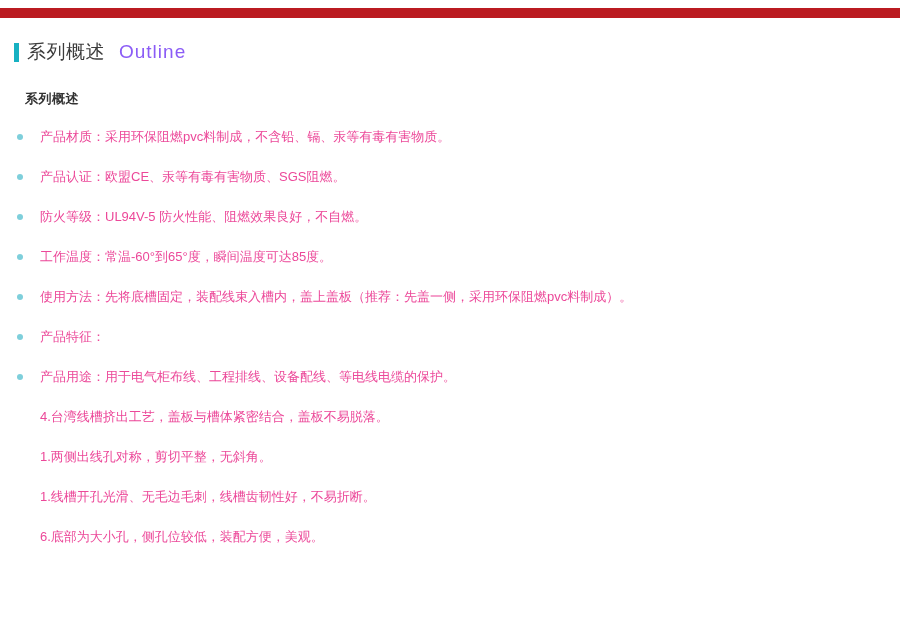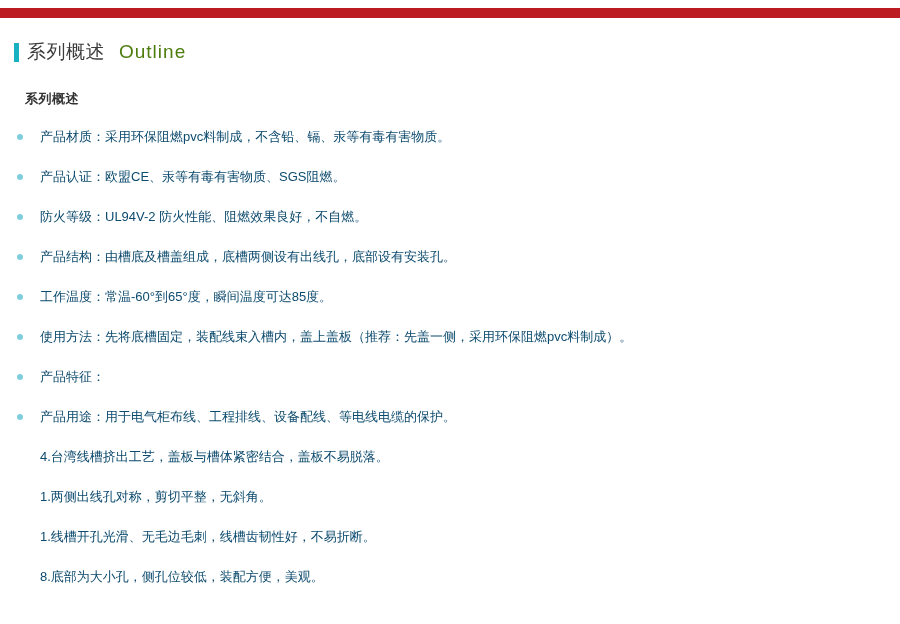--- a/index.html
+++ b/index.html
@@ -33,21 +33,21 @@
     margin-right: 8px;
   }
   .title-cn {
     font-size: 19px;
     color: #3c3c3c;
     font-weight: 400;
     letter-spacing: 0.5px;
   }
   .title-en {
     font-size: 19px;
-    color: #4d7c0f;
+    color: #8b5cf6;
     font-weight: 400;
     margin-left: 14px;
     letter-spacing: 1px;
   }
 
   
   .content-heading {
     position: absolute;
     left: 25px; top: 90px;
     font-size: 13px;
@@ -62,21 +62,21 @@
     left: 0; top: 117px;
     width: 900px;
     list-style: none;
   }
   .row {
     position: relative;
     height: 40px;
     line-height: 40px;
     padding-left: 40px;
     font-size: 13px;
-    color: #0c4a6e;
+    color: #ec4899;
     white-space: nowrap;
   }
   .dot {
     position: absolute;
     left: 17px; top: 17px;
     width: 6px; height: 6px;
     border-radius: 50%;
     background: #7ecfdb;
   }
 </style>
@@ -99,25 +99,21 @@
     <li class="row">
       <span class="dot"></span>
       <span>产品材质：采用环保阻燃pvc料制成，不含铅、镉、汞等有毒有害物质。</span>
     </li>
     <li class="row">
       <span class="dot"></span>
       <span>产品认证：欧盟CE、汞等有毒有害物质、SGS阻燃。</span>
     </li>
     <li class="row">
       <span class="dot"></span>
-      <span>防火等级：UL94V-2 防火性能、阻燃效果良好，不自燃。</span>
-    </li>
-    <li class="row">
-      <span class="dot"></span>
-      <span>产品结构：由槽底及槽盖组成，底槽两侧设有出线孔，底部设有安装孔。</span>
+      <span>防火等级：UL94V-5 防火性能、阻燃效果良好，不自燃。</span>
     </li>
     <li class="row">
       <span class="dot"></span>
       <span>工作温度：常温-60°到65°度，瞬间温度可达85度。</span>
     </li>
     <li class="row">
       <span class="dot"></span>
       <span>使用方法：先将底槽固定，装配线束入槽内，盖上盖板（推荐：先盖一侧，采用环保阻燃pvc料制成）。</span>
     </li>
     <li class="row">
@@ -131,17 +127,17 @@
     <li class="row">
       <span>4.台湾线槽挤出工艺，盖板与槽体紧密结合，盖板不易脱落。</span>
     </li>
     <li class="row">
       <span>1.两侧出线孔对称，剪切平整，无斜角。</span>
     </li>
     <li class="row">
       <span>1.线槽开孔光滑、无毛边毛刺，线槽齿韧性好，不易折断。</span>
     </li>
     <li class="row">
-      <span>8.底部为大小孔，侧孔位较低，装配方便，美观。</span>
+      <span>6.底部为大小孔，侧孔位较低，装配方便，美观。</span>
     </li>
   </ul>
 
 </div>
 
 </body></html>

